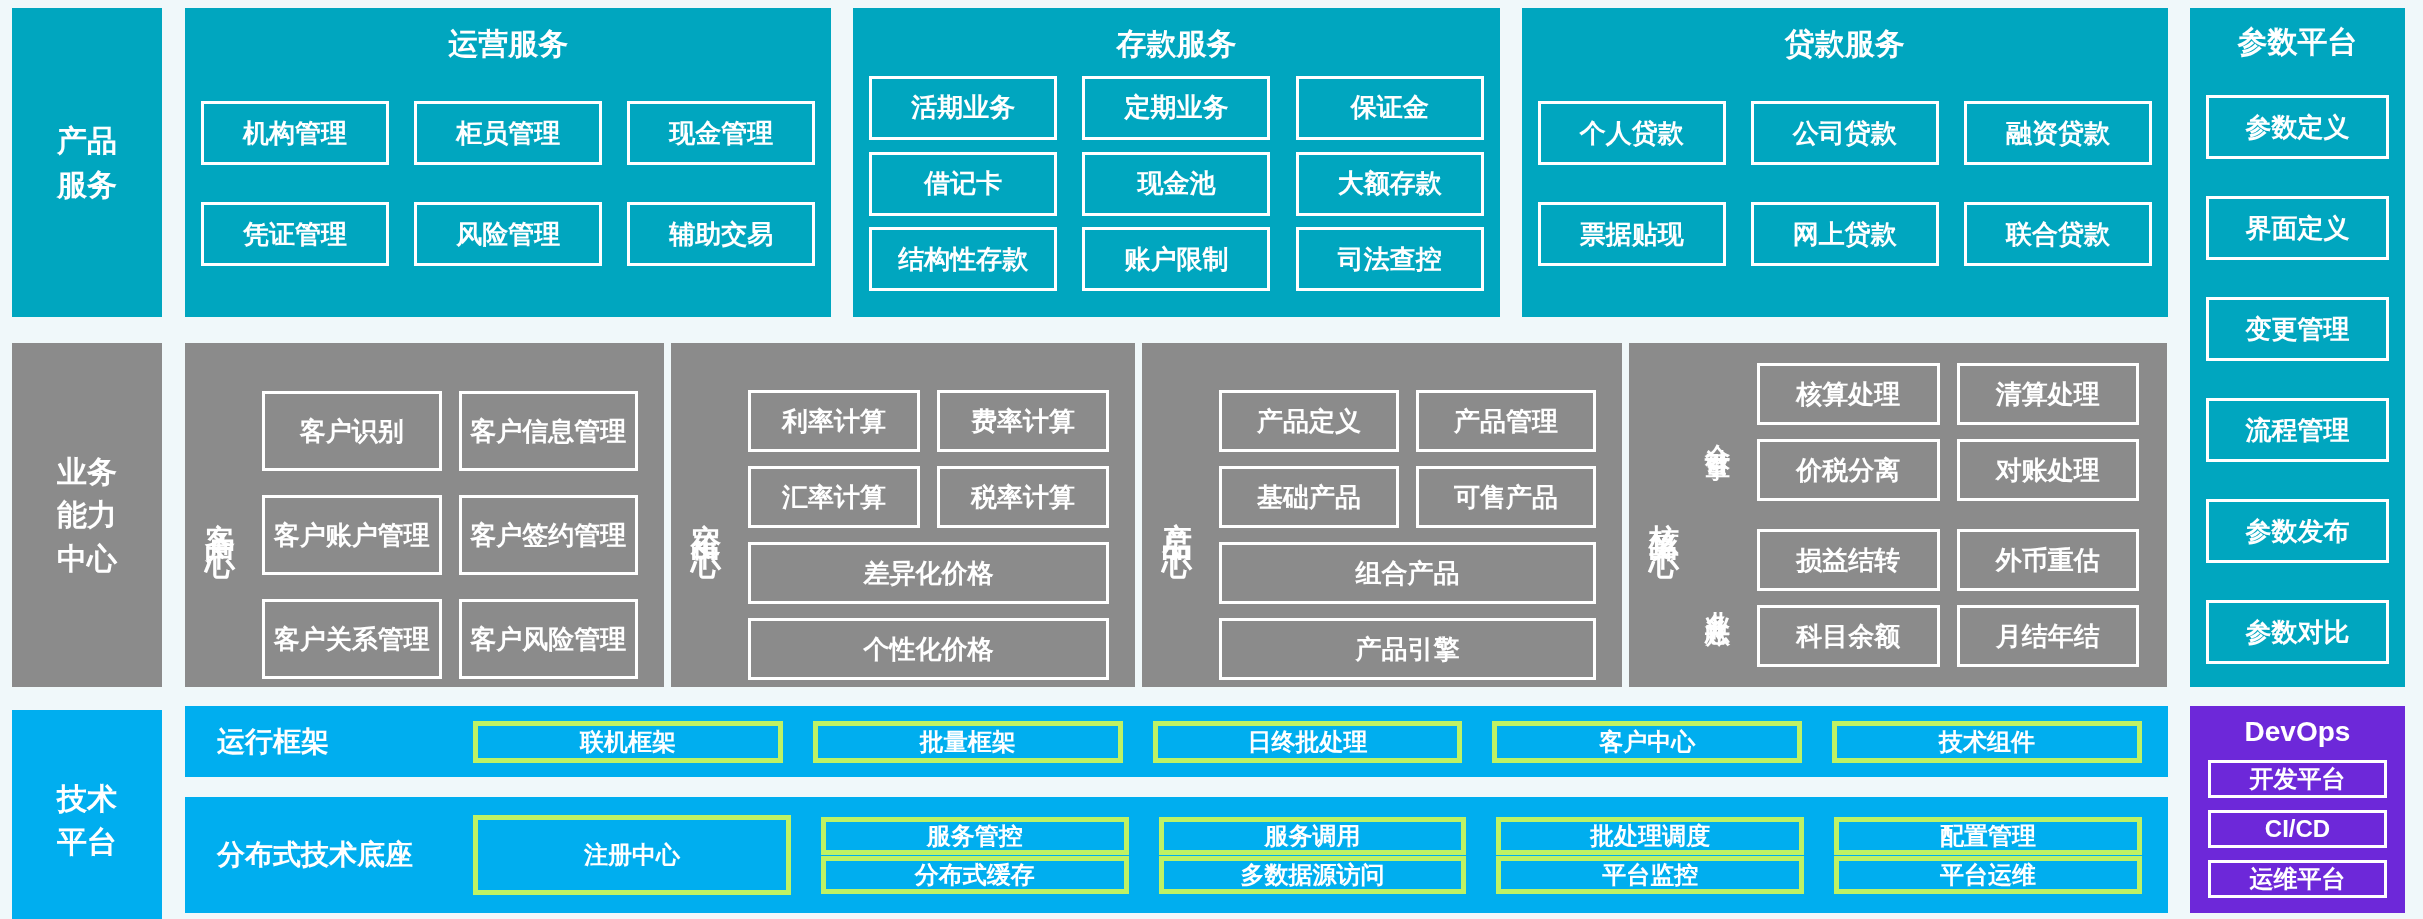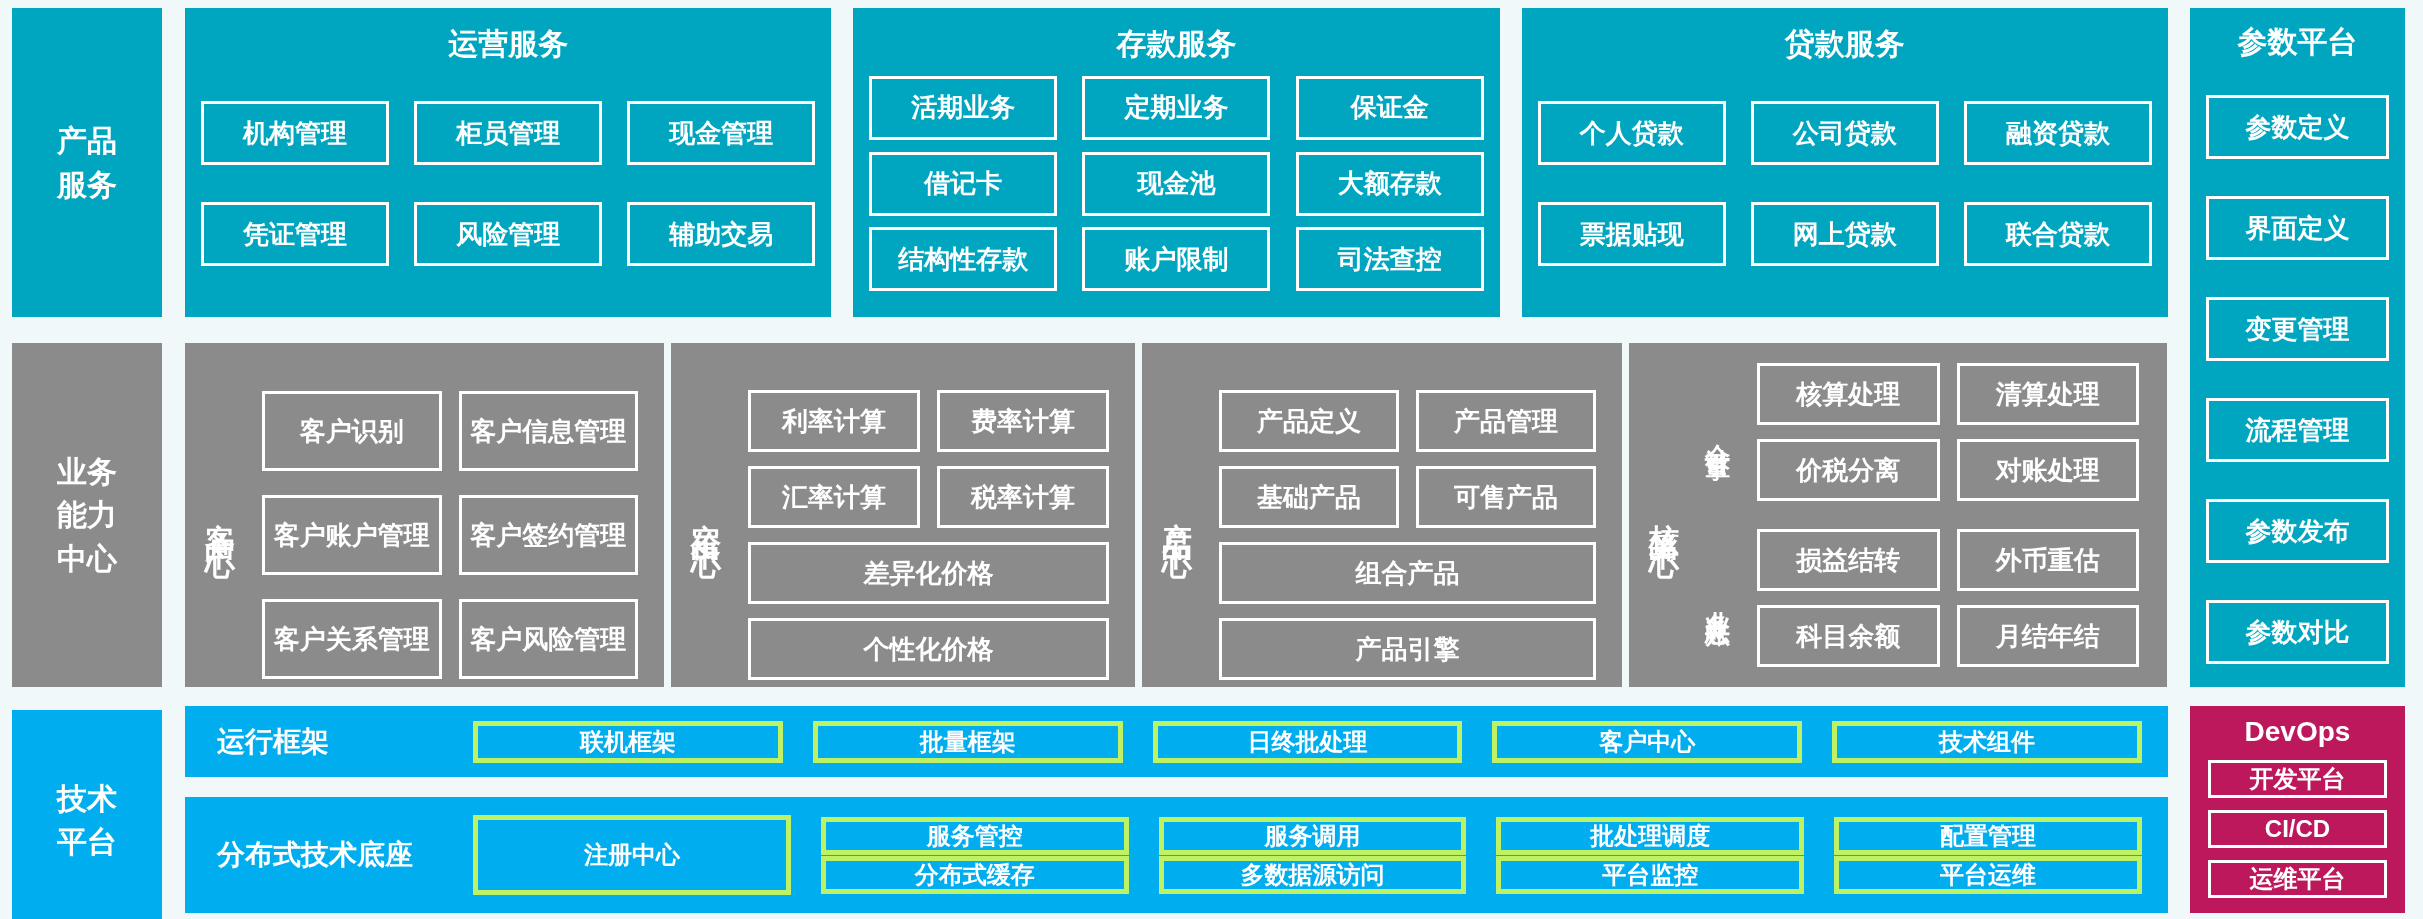--- a/index.html
+++ b/index.html
@@ -43,21 +43,21 @@
   .acc-group{display:flex;align-items:center;}
   .acc-grid{flex:1;display:flex;flex-direction:column;gap:14px;margin-left:22px;}
   .acc-grid .cap-row .box{height:62px;}
   
   .side-col{position:absolute;left:2190px;width:215px;display:flex;flex-direction:column;align-items:center;}
   .side-title{font-size:30px;font-weight:bold;text-align:center;}
   .col-param{top:8px;height:679px;background:#00a6bf;}
   .col-param .side-title{padding-top:14px;}
   .param-boxes{margin-top:32px;display:flex;flex-direction:column;gap:37px;width:183px;}
   .param-boxes .box{height:64px;width:100%;}
-  .col-devops{top:706px;height:207px;background:#be185d;}
+  .col-devops{top:706px;height:207px;background:#6d28d9;}
   .col-devops .side-title{padding-top:10px;font-size:28px;}
   .devops-boxes{margin-top:12px;display:flex;flex-direction:column;gap:12px;width:179px;}
   .devops-boxes .box{height:38px;width:100%;font-size:24px;}
   
   .tech-bar{position:absolute;left:185px;width:1983px;background:#00aeef;display:flex;align-items:center;}
   .bar-runtime{top:706px;height:71px;}
   .bar-foundation{top:797px;height:116px;}
   .tech-label{width:256px;padding-left:32px;font-size:28px;font-weight:bold;flex:none;}
   .tech-boxes{flex:1;display:flex;gap:30px;align-items:center;padding-right:26px;}
   .tbox{flex:1;height:42px;border:5px solid #bef264;display:flex;align-items:center;justify-content:center;

